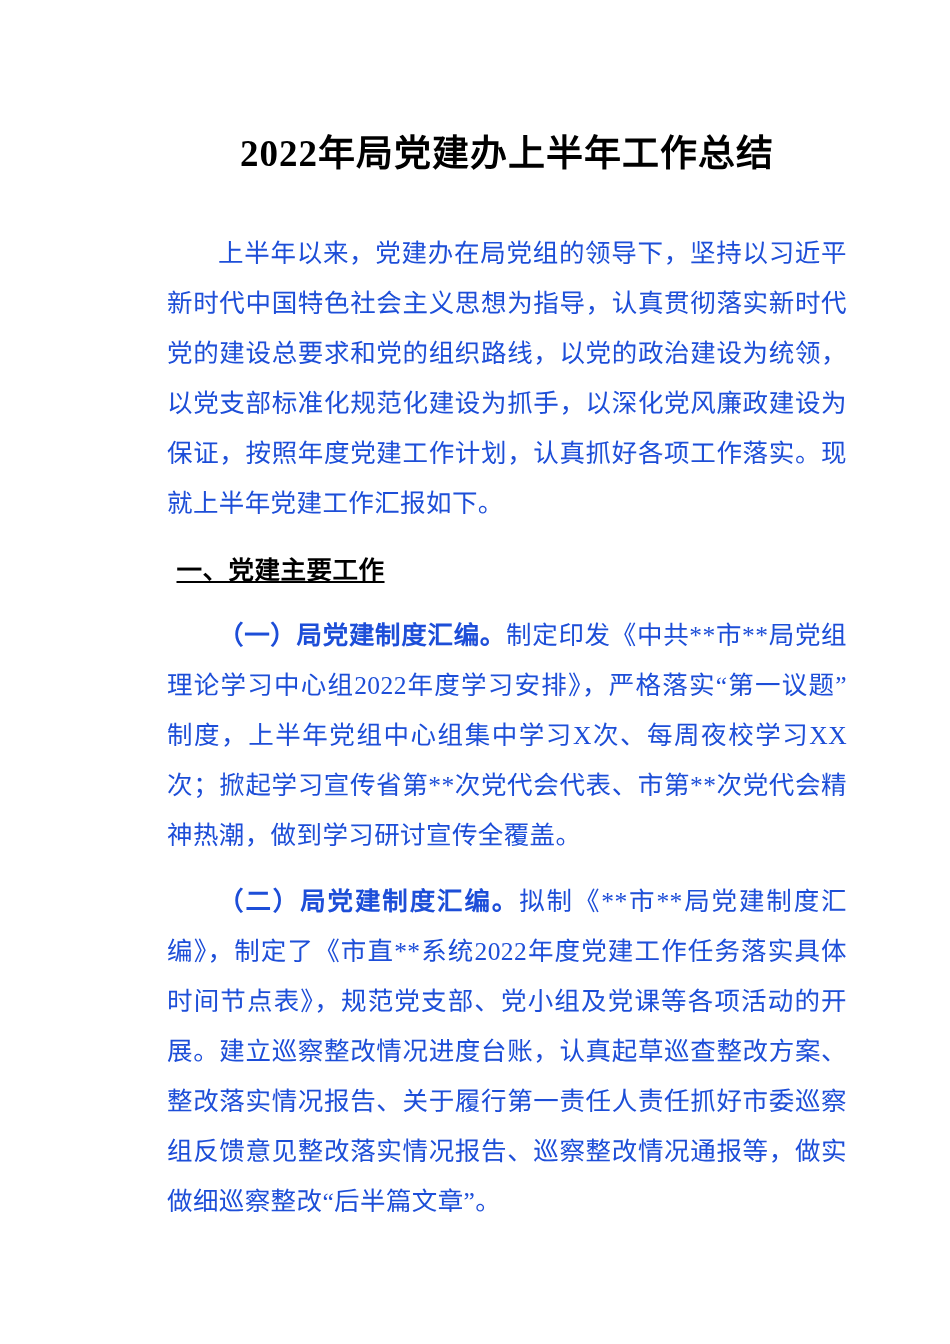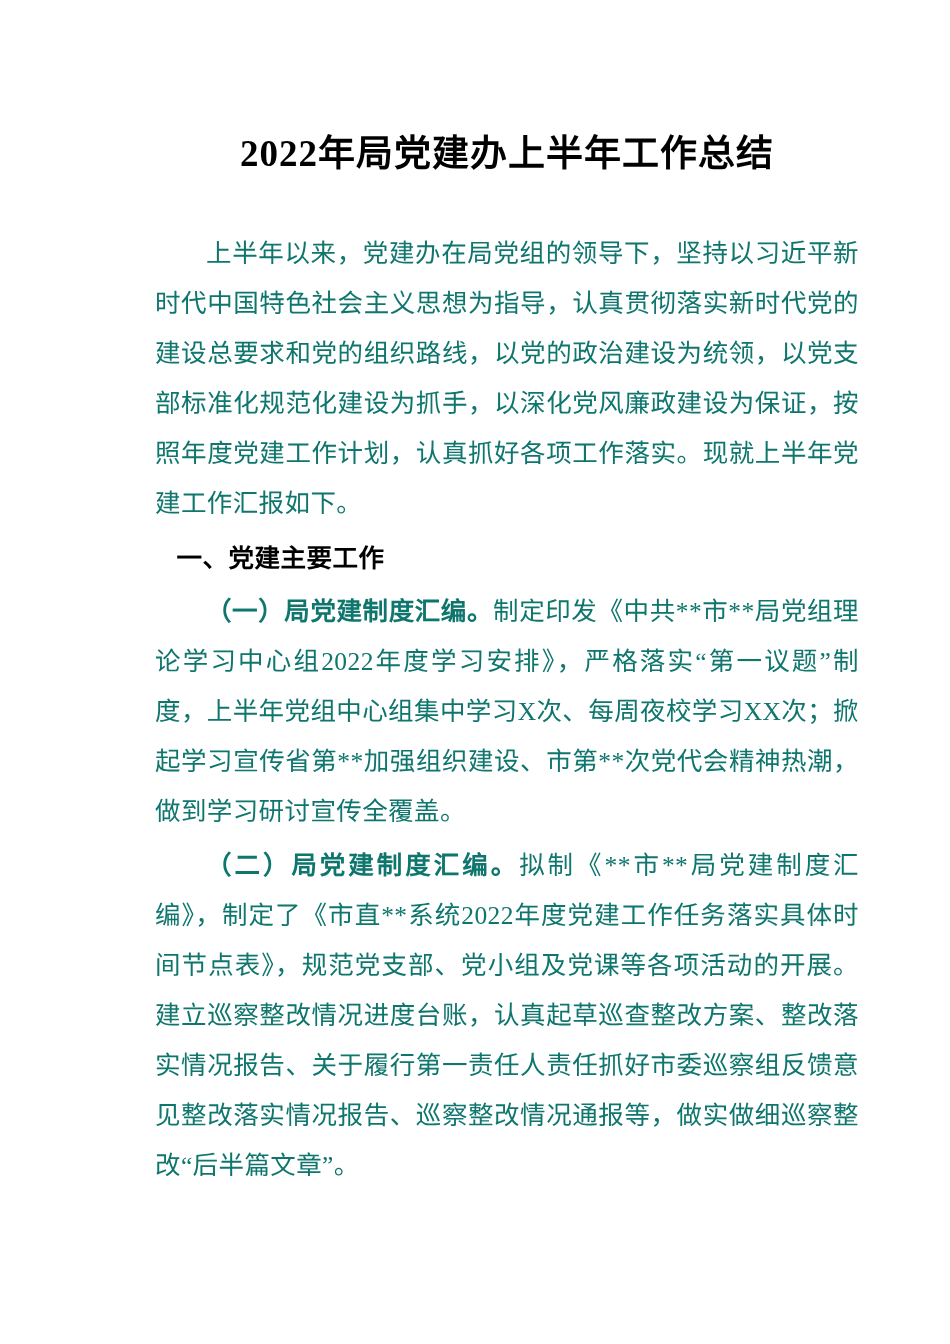--- a/index.html
+++ b/index.html
@@ -39,44 +39,45 @@
     padding-top: 131px;
     padding-bottom: 0;
     white-space: nowrap;
   }
 
   
   .body-p {
     font-family: "Liberation Serif", "DejaVu Serif", serif;
     font-size: 25.5px;
     line-height: 50px;
-    color: #0f766e;
+    color: #1d4ed8;
     text-align: justify;
     text-justify: inter-ideograph;
     text-align-last: left;
-    margin: 4px;
+    margin: 16px;
     text-indent: 2em;
     letter-spacing: 0.4px;
     word-break: break-all;
   }
 
   .body-p.first {
     margin-top: 52px;
   }
 
   
   .sec-heading {
     font-family: "Liberation Sans", "DejaVu Sans", sans-serif;
     font-weight: bold;
     font-size: 25.5px;
     line-height: 50px;
     color: #000000;
     margin: 0;
     text-indent: 1em;
     letter-spacing: 0.5px;
+    text-decoration: underline;
   }
 
   
   .lead {
     font-weight: 600;
   }
 
   .spacer-bottom {
     height: 180px;
   }
@@ -86,21 +87,21 @@
 
 <div class="page">
   <div class="content">
 
     <h1 class="doc-title"><span>2022年局党建办上半年工作总结</span></h1>
 
     <p class="body-p first">上半年以来，党建办在局党组的领导下，坚持以习近平新时代中国特色社会主义思想为指导，认真贯彻落实新时代党的建设总要求和党的组织路线，以党的政治建设为统领，以党支部标准化规范化建设为抓手，以深化党风廉政建设为保证，按照年度党建工作计划，认真抓好各项工作落实。现就上半年党建工作汇报如下。</p>
 
     <h2 class="sec-heading">一、党建主要工作</h2>
 
-    <p class="body-p"><span class="lead">（一）局党建制度汇编。</span><span>制定印发《中共**市**局党组理论学习中心组2022年度学习安排》，严格落实“第一议题”制度，上半年党组中心组集中学习X次、每周夜校学习XX次；掀起学习宣传省第**加强组织建设、市第**次党代会精神热潮，做到学习研讨宣传全覆盖。</span></p>
+    <p class="body-p"><span class="lead">（一）局党建制度汇编。</span><span>制定印发《中共**市**局党组理论学习中心组2022年度学习安排》，严格落实“第一议题”制度，上半年党组中心组集中学习X次、每周夜校学习XX次；掀起学习宣传省第**次党代会代表、市第**次党代会精神热潮，做到学习研讨宣传全覆盖。</span></p>
 
     <p class="body-p"><span class="lead">（二）局党建制度汇编。</span><span>拟制《**市**局党建制度汇编》，制定了《市直**系统2022年度党建工作任务落实具体时间节点表》，规范党支部、党小组及党课等各项活动的开展。建立巡察整改情况进度台账，认真起草巡查整改方案、整改落实情况报告、关于履行第一责任人责任抓好市委巡察组反馈意见整改落实情况报告、巡察整改情况通报等，做实做细巡察整改“后半篇文章”。</span></p>
 
 
     <div class="spacer-bottom"></div>
 
   </div>
 </div>
 
 </body></html>

